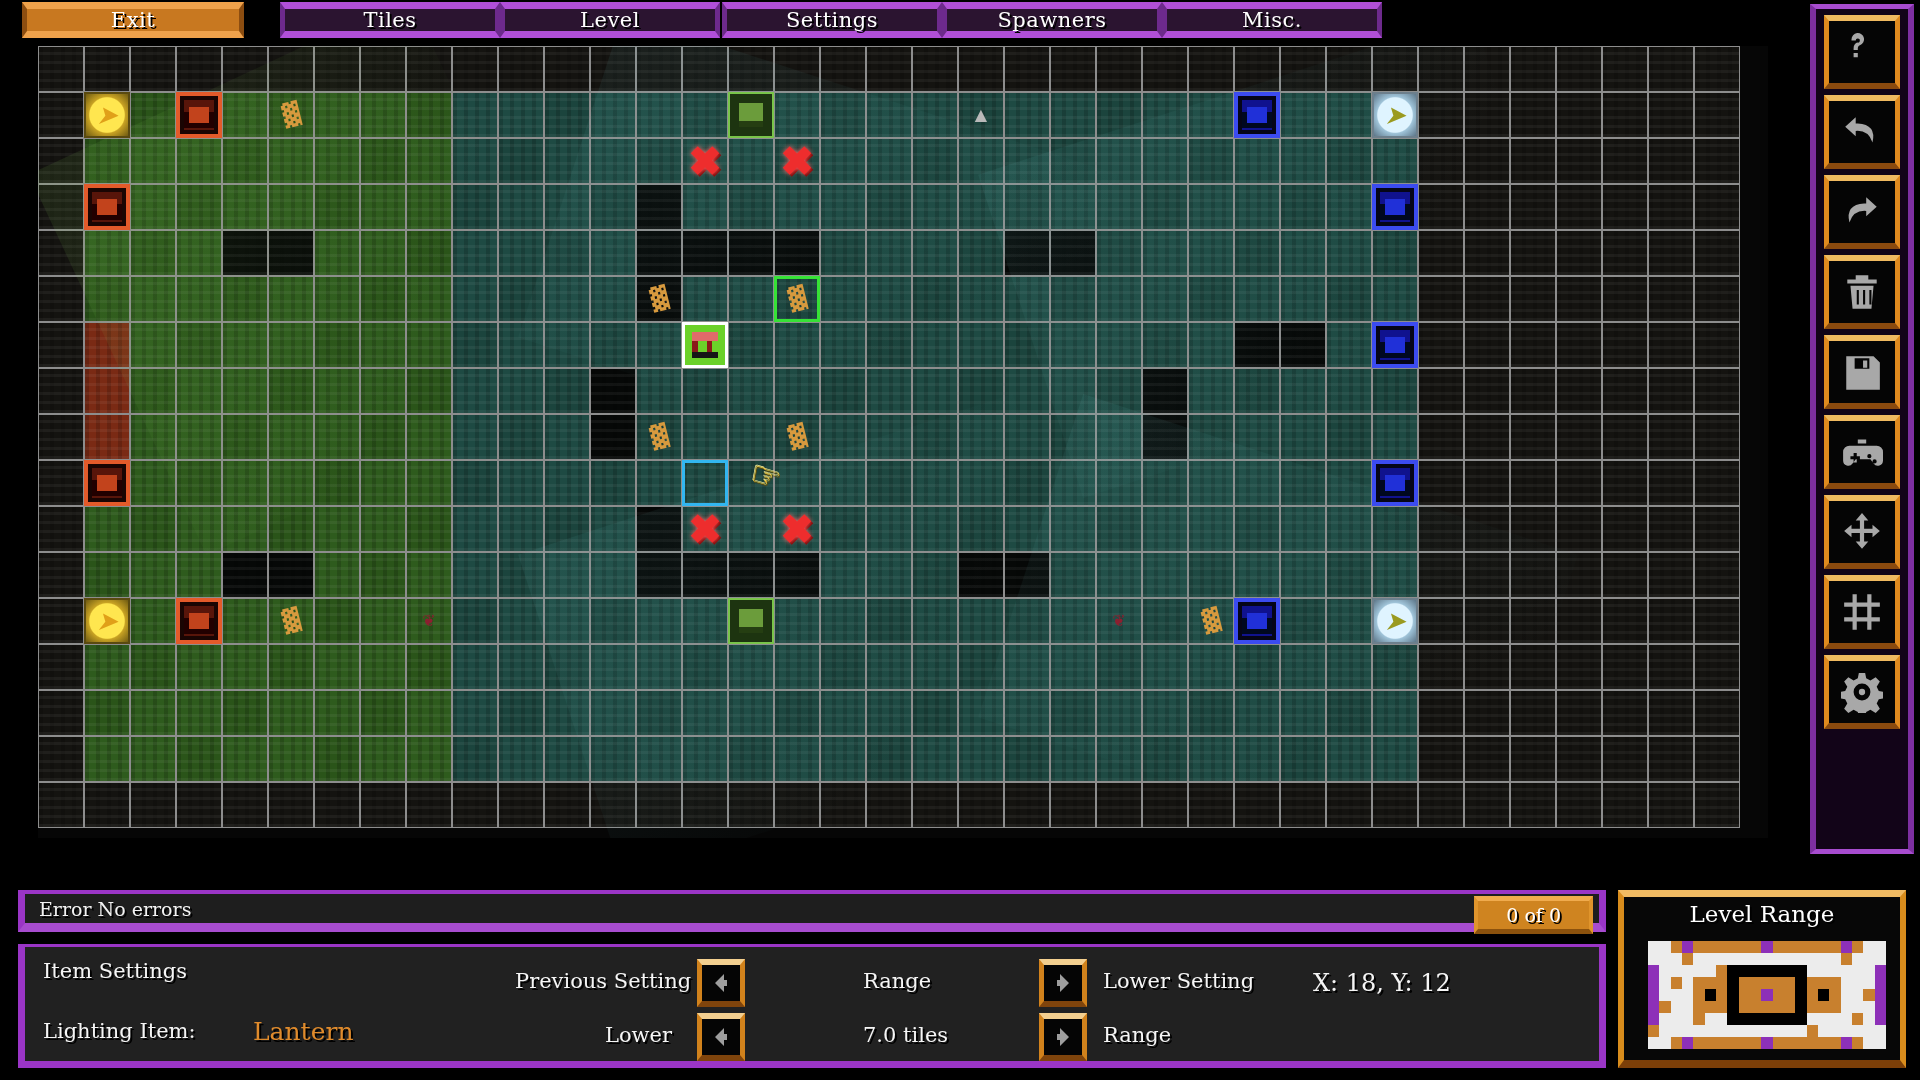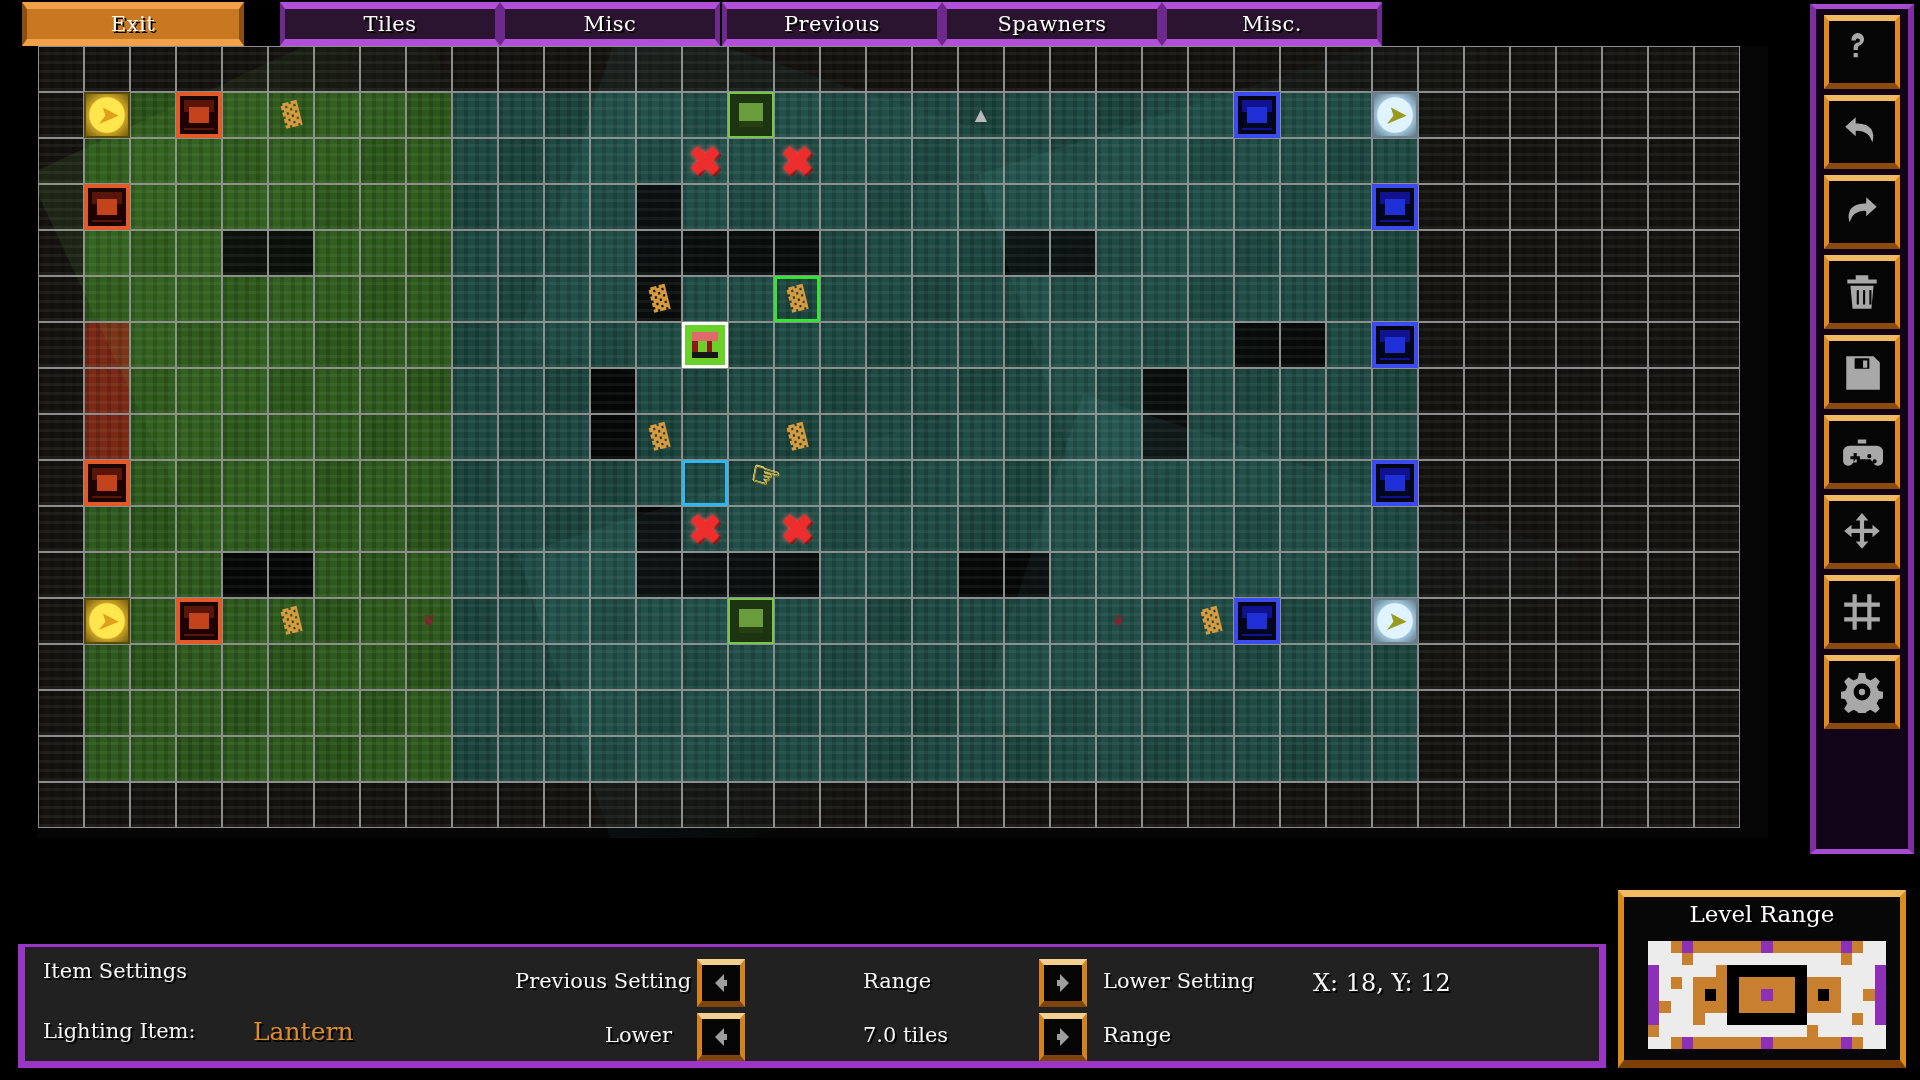--- a/index.html
+++ b/index.html
@@ -7,21 +7,21 @@
     width: 1920px; height: 1080px;
     background: #000;
     font-family: "DejaVu Serif", serif;
     overflow: hidden;
   }
   #app { position: relative; width: 1920px; height: 1080px; background: #000; }
 
   
   #topbar { position: absolute; left: 0; top: 0; width: 1810px; height: 42px; }
   .menu-btn {
-    position: absolute; top: 2px; height: 44px;
+    position: absolute; top: 2px; height: 36px;
     background: #2b1430;
     border-top: 7px solid #b14fd8;
     border-bottom: 7px solid #b14fd8;
     border-left: 5px solid #6d2a8c;
     border-right: 5px solid #6d2a8c;
     color: #ffffff;
     font-size: 21px;
     letter-spacing: 0.5px;
     display: flex; align-items: center; justify-content: center;
     text-shadow: 2px 2px 0 #000;
@@ -247,22 +247,22 @@
   .mm-p { background: #8d30b8; }
 </style>
 </head>
 <body>
 
 <div id="app">
 
   <div id="topbar">
       <div class="menu-btn exit" style="left: 22px; width: 222px;">Exit</div>
       <div class="menu-btn" style="left: 280px; width: 220px;">Tiles</div>
-      <div class="menu-btn" style="left: 500px; width: 220px;">Misc</div>
-      <div class="menu-btn" style="left: 722px; width: 220px;">Previous</div>
+      <div class="menu-btn" style="left: 500px; width: 220px;">Level</div>
+      <div class="menu-btn" style="left: 722px; width: 220px;">Settings</div>
       <div class="menu-btn" style="left: 942px; width: 220px;">Spawners</div>
       <div class="menu-btn" style="left: 1162px; width: 220px;">Misc.</div>
     </div>
 
   <div id="map-viewport">
     <div id="grid-layer">
         <div class="grid-cell tex tile-void" style="left:0px;top:0px"></div>
         <div class="grid-cell tex tile-void" style="left:46px;top:0px"></div>
         <div class="grid-cell tex tile-void" style="left:92px;top:0px"></div>
         <div class="grid-cell tex tile-void" style="left:138px;top:0px"></div>
@@ -1036,20 +1036,24 @@
           <path d="M11 3h4v34h-4zM25 3h4v34h-4zM3 11h34v4H3zM3 25h34v4H3z"></path>
         </svg>
       </div>
       <div class="tool-btn">
         <svg viewBox="0 0 40 40">
           <path d="M20 12a8 8 0 1 0 0 16 8 8 0 0 0 0-16zm0 5a3 3 0 1 1 0 6 3 3 0 0 1 0-6zM17 2h6l1 5 4 2 5-3 4 4-3 5 2 4 5 1v6l-5 1-2 4 3 5-4 4-5-3-4 2-1 5h-6l-1-5-4-2-5 3-4-4 3-5-2-4-5-1v-6l5-1 2-4-3-5 4-4 5 3 4-2z"></path>
         </svg>
       </div>
     </div>
 
+  <div id="errorbar">
+    <span class="etext">Error No errors</span>
+    <span id="count-badge">0 of 0</span>
+  </div>
 
   <div id="settings">
     <span class="lbl" style="left:18px; top:12px;">Item Settings</span>
 
     <span class="lbl" style="left:18px; top:72px;">Lighting Item:</span>
     <span class="lbl" style="left:228px; top:70px; color:#e08b2c; font-size:25px;">Lantern</span>
 
 
     <span class="lbl" style="left:490px; top:22px;">Previous Setting</span>
     <div class="arrow-btn" style="left:672px; top:12px;">

